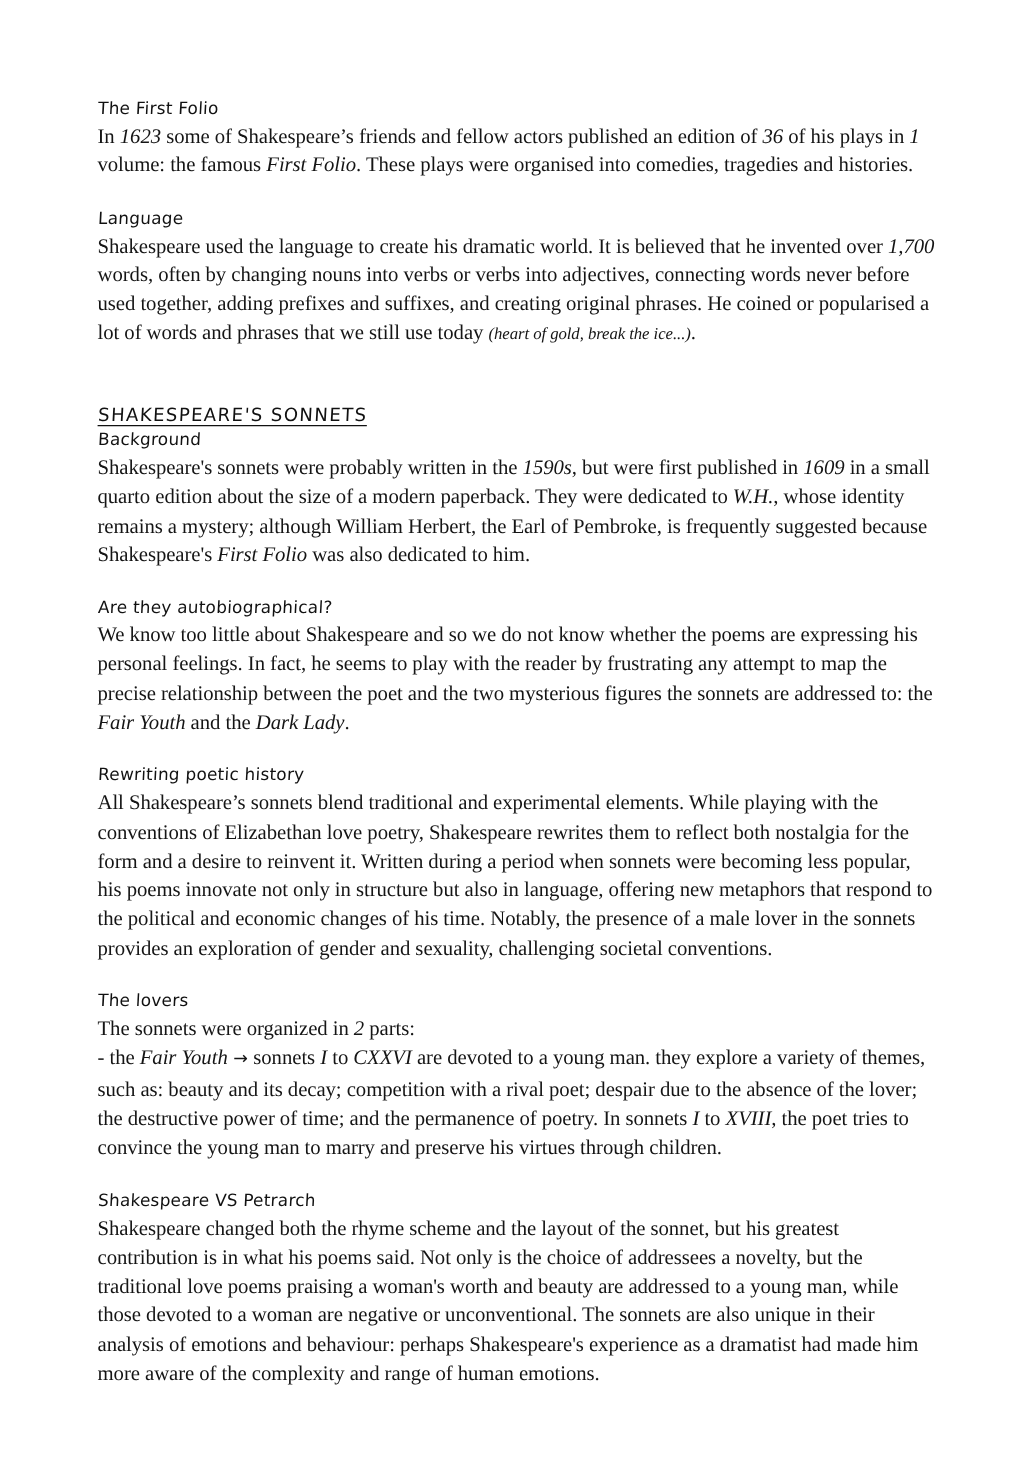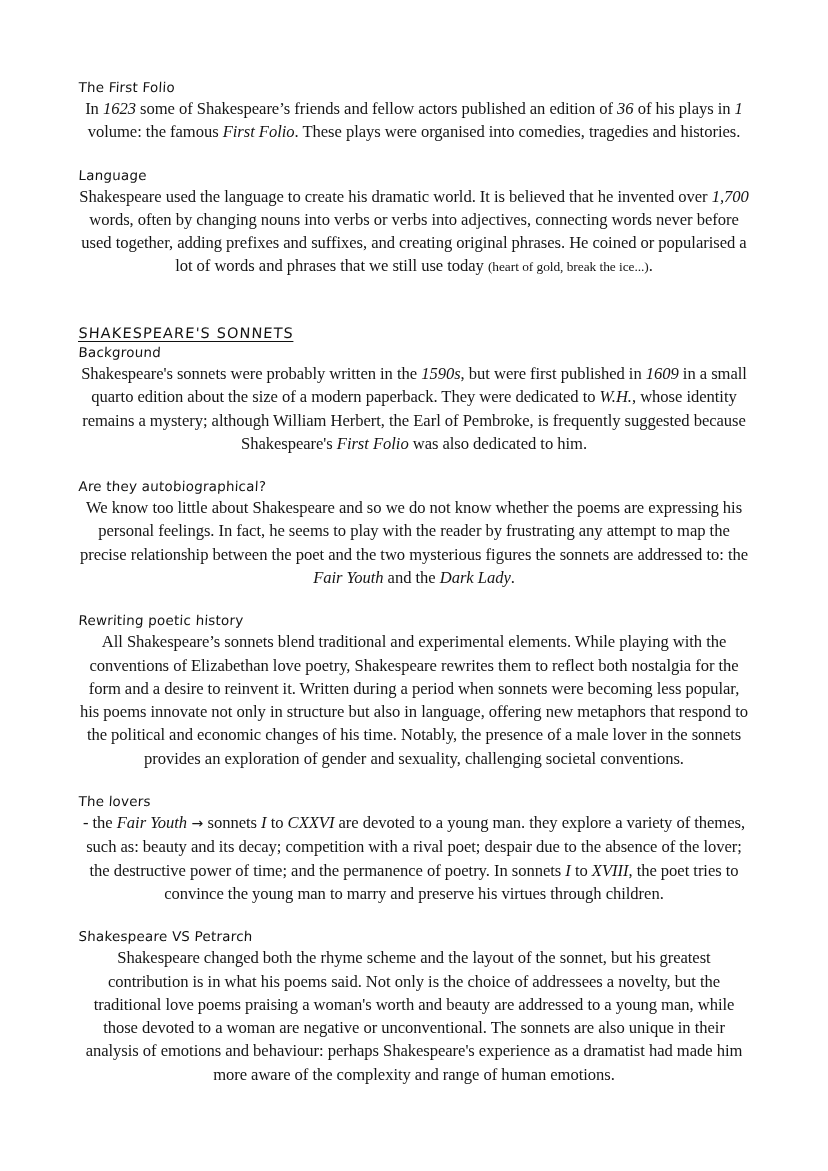--- a/index.html
+++ b/index.html
@@ -49,25 +49,26 @@
     text-underline-offset: 3px;
     text-decoration-thickness: 1px;
   }
 
   
   p.body {
     margin: 0;
     font-size: 16.6px;
     line-height: 23.3px;
     color: #151515;
-    text-align: center;
+    text-align: left;
     letter-spacing: -0.05px;
   }
   em { font-style: italic; }
   .small-ital {
+    font-style: italic;
     font-size: 13.4px;
   }
   .arrow {
     font-family: "DejaVu Sans", sans-serif;
     font-size: 14px;
   }
 
   
   .block { margin: 0 0 0 0; }
   .gap-md { height: 22px; }
@@ -111,20 +112,21 @@
 
     <div class="block">
       <div class="section-heading"><span class="hand">Rewriting poetic history</span></div>
       <p class="body">All Shakespeare’s sonnets blend traditional and experimental elements. While playing with the conventions of Elizabethan love poetry, Shakespeare rewrites them to reflect both nostalgia for the form and a desire to reinvent it. Written during a period when sonnets were becoming less popular, his poems innovate not only in structure but also in language, offering new metaphors that respond to the political and economic changes of his time. Notably, the presence of a male lover in the sonnets provides an exploration of gender and sexuality, challenging societal conventions.</p>
     </div>
 
     <div class="gap-md"></div>
 
     <div class="block">
       <div class="section-heading"><span class="hand">The lovers</span></div>
+      <p class="body"><span>The sonnets were organized in </span><em>2</em><span> parts:</span></p>
       <p class="body"><span>- the </span><em>Fair Youth</em><span class="arrow"> → </span><span>sonnets </span><em>I</em><span> to </span><em>CXXVI</em><span> are devoted to a young man. they explore a variety of themes, such as: beauty and its decay; competition with a rival poet; despair due to the absence of the lover; the destructive power of time; and the permanence of poetry. In sonnets </span><em>I</em><span> to </span><em>XVIII</em><span>, the poet tries to convince the young man to marry and preserve his virtues through children.</span></p>
     </div>
 
     <div class="gap-md"></div>
 
     <div class="block">
       <div class="section-heading"><span class="hand">Shakespeare VS Petrarch</span></div>
       <p class="body">Shakespeare changed both the rhyme scheme and the layout of the sonnet, but his greatest contribution is in what his poems said. Not only is the choice of addressees a novelty, but the traditional love poems praising a woman's worth and beauty are addressed to a young man, while those devoted to a woman are negative or unconventional. The sonnets are also unique in their analysis of emotions and behaviour: perhaps Shakespeare's experience as a dramatist had made him more aware of the complexity and range of human emotions.</p>
     </div>
 

